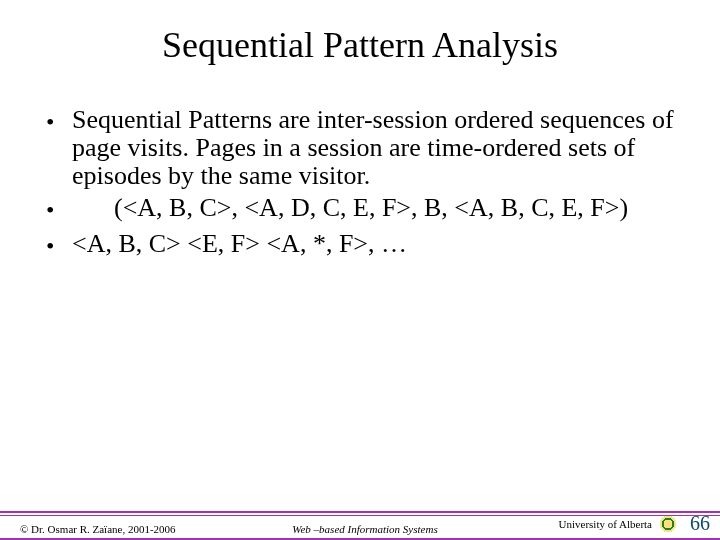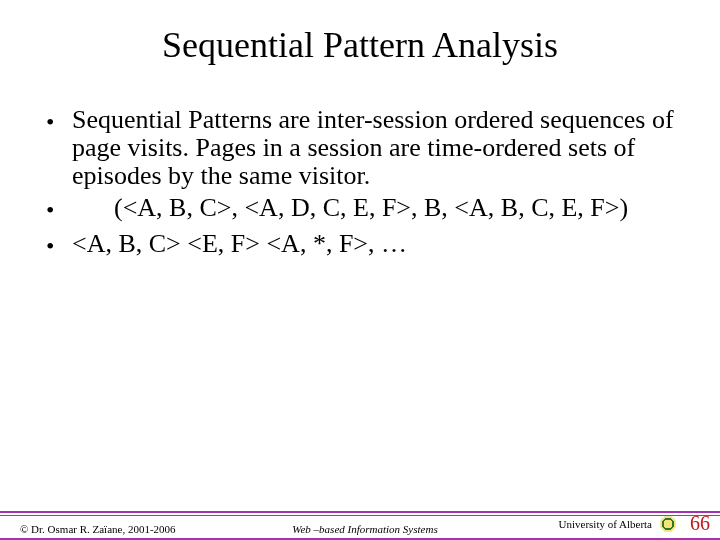--- a/index.html
+++ b/index.html
@@ -90,21 +90,21 @@
   }
   .logo {
     width: 16px;
     height: 16px;
     border-radius: 50%;
     background: radial-gradient(circle at 50% 50%, #f6e27a 0 40%, #2a7a2a 40% 55%, #f6e27a 55% 70%, #2a7a2a 70% 100%);
     display: inline-block;
   }
   .pagenum {
     font-size: 20px;
-    color: #b91c1c;
+    color: #0c4a6e;
     padding-left: 6px;
   }
 </style>
 </head>
 <body>
 
 <div class="slide">
   <h1 class="title">Sequential Pattern Analysis</h1>
 
   <div class="body">

